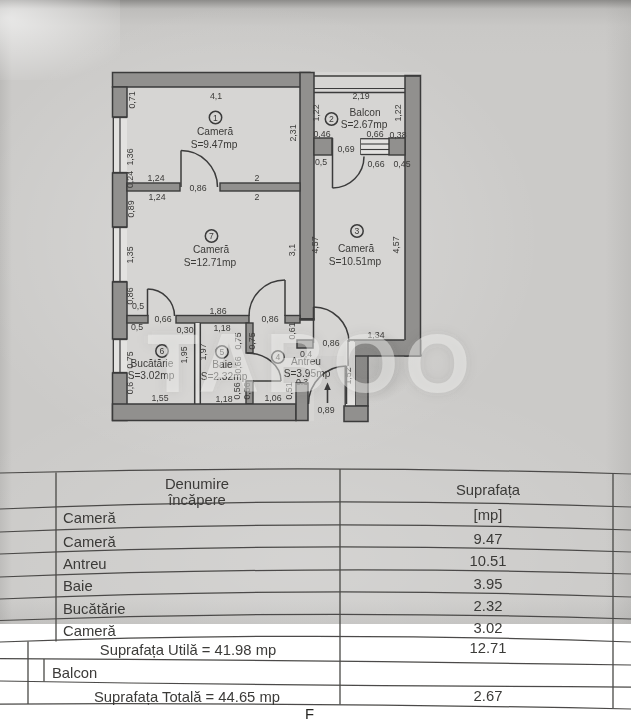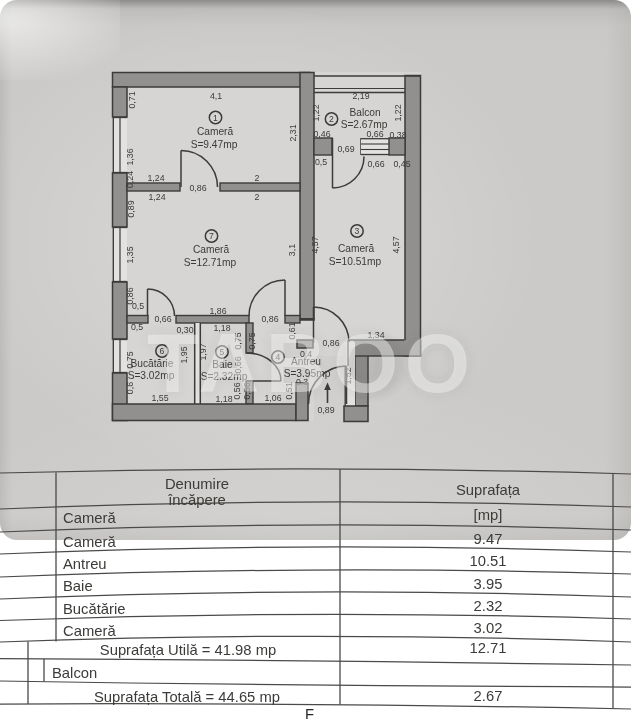--- a/index.html
+++ b/index.html
@@ -1,26 +1,25 @@
 <!DOCTYPE html>
 <html><head>
 <meta charset="utf-8">
 <style>
   html,body{margin:0;padding:0;}
   body{width:631px;height:720px;overflow:hidden;font-family:"Liberation Sans",sans-serif;}
-  #page{position:relative;width:631px;height:540px;
+  #page{position:relative;width:631px;height:624px;
     background:
       radial-gradient(ellipse 420px 340px at 250px 240px, rgba(255,255,255,0.28), rgba(255,255,255,0) 70%),
       radial-gradient(ellipse 500px 260px at 300px 560px, rgba(255,255,255,0.18), rgba(255,255,255,0) 75%),
       linear-gradient(180deg, rgba(120,119,117,0.75) 0px, rgba(170,169,167,0.4) 9px, rgba(195,194,192,0.25) 26px, rgba(200,199,197,0) 55px),
       linear-gradient(90deg, rgba(120,120,118,0.18) 0px, rgba(120,120,118,0) 12px),
       linear-gradient(270deg, rgba(110,110,108,0.13) 0px, rgba(110,110,108,0) 26px),
       linear-gradient(0deg, rgba(110,110,108,0.12) 0px, rgba(110,110,108,0) 24px),
       #cbcac8;
-    border-radius: 17px;
   }
   #lightcorner{position:absolute;left:0;top:0;width:120px;height:80px;
     background:radial-gradient(ellipse 170px 85px at 8px 18px, rgba(255,255,255,0.6), rgba(255,255,255,0) 80%);}
   svg{position:absolute;left:0;top:0;}
   text{font-family:"Liberation Sans",sans-serif;fill:#3b3a38;}
   .dim{font-size:8.8px;letter-spacing:0px;}
   .room{font-size:10.2px;}
   .tbl{font-size:14.8px;fill:#262523;}
   .num{font-size:8.6px;}
 </style>

